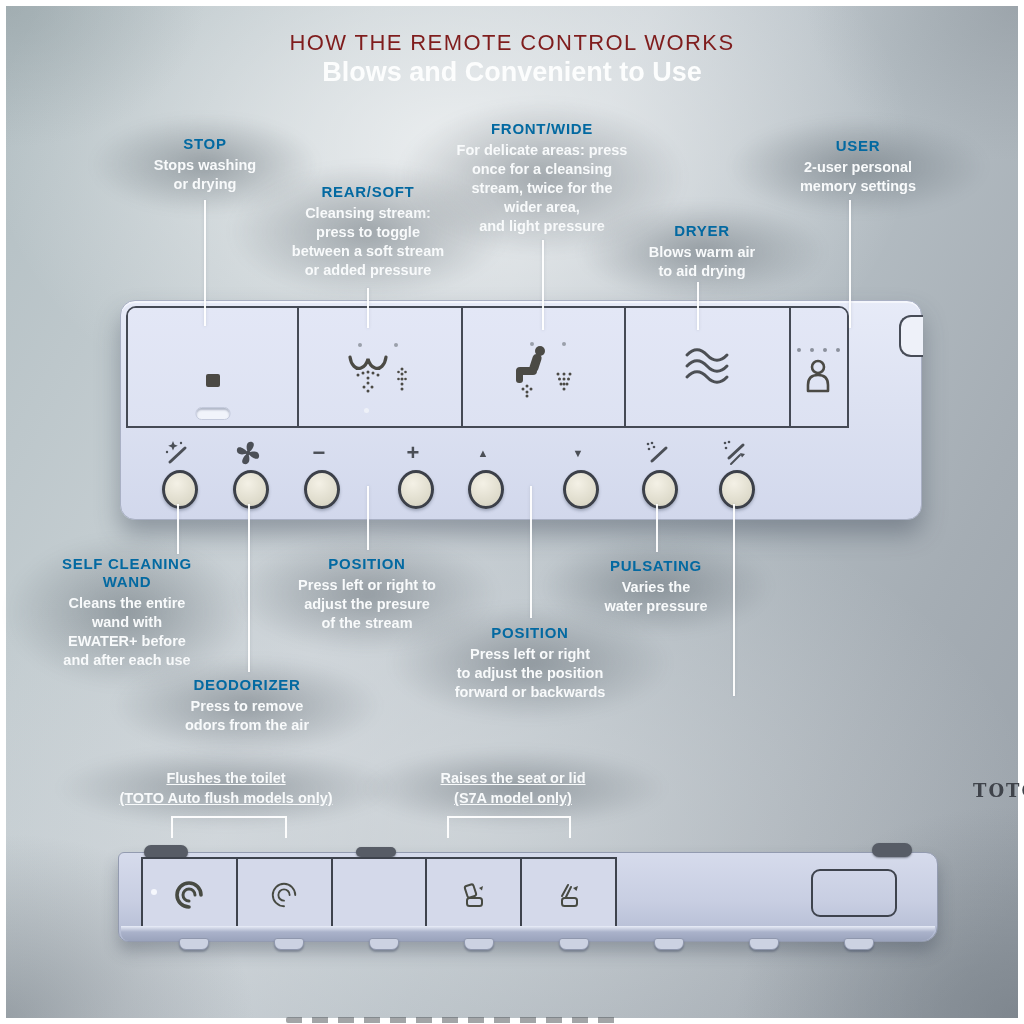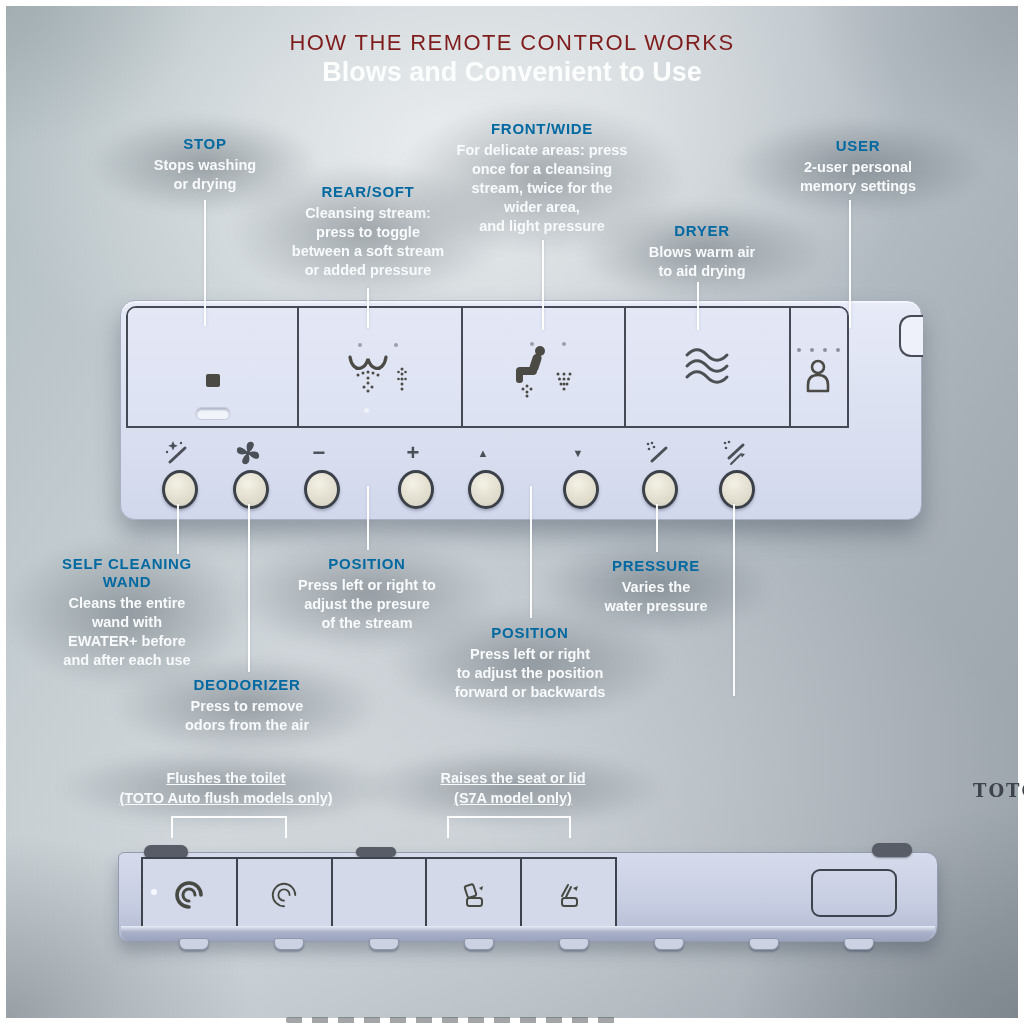--- a/index.html
+++ b/index.html
@@ -290,21 +290,21 @@
 adjust the presure
 of the stream</div>
   </div>
   <div class="callout" style="left:530px;top:624px;width:215px;">
     <div class="c-title">POSITION</div>
     <div class="c-desc">Press left or right
 to adjust the position
 forward or backwards</div>
   </div>
   <div class="callout" style="left:656px;top:557px;width:165px;">
-    <div class="c-title">PRESSURE</div>
+    <div class="c-title">PULSATING</div>
     <div class="c-desc">Varies the
 water pressure</div>
   </div>
 
   <div class="callout" style="left:226px;top:768px;width:270px;">
     <div class="bv-line1">Flushes the toilet</div>
     <div class="bv-line2">(TOTO Auto flush models only)</div>
   </div>
   <div class="callout" style="left:513px;top:768px;width:240px;">
     <div class="bv-line1">Raises the seat or lid</div>

